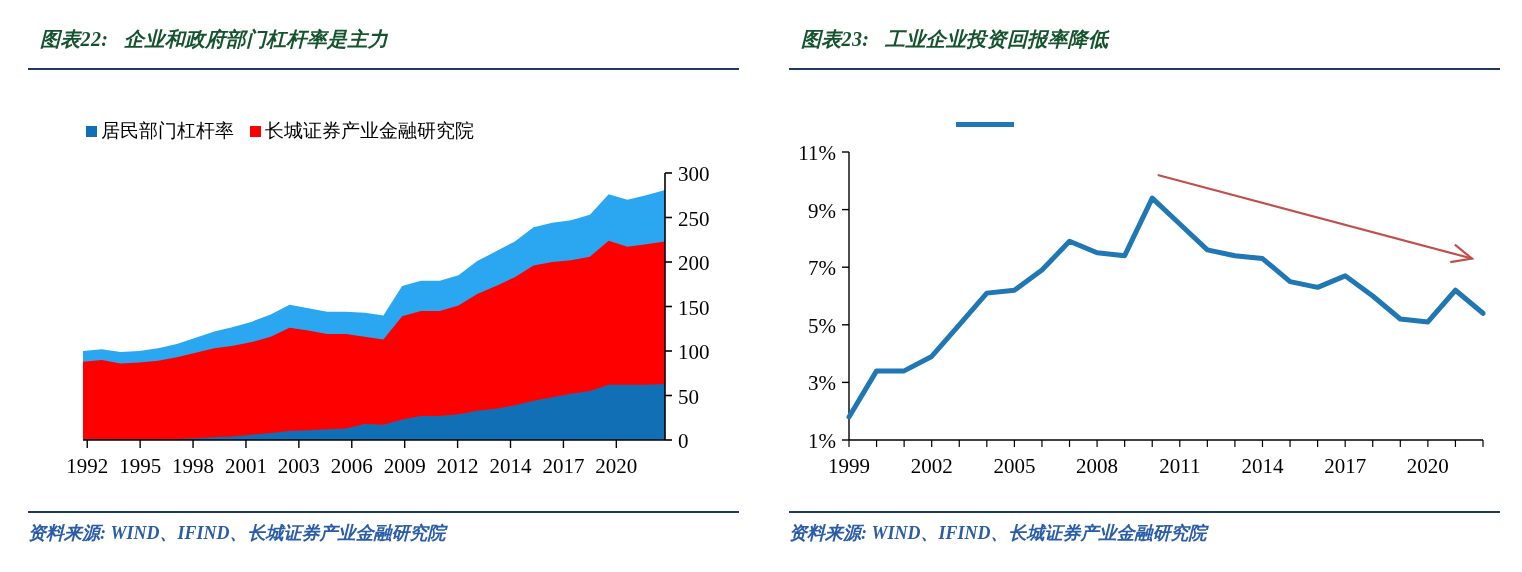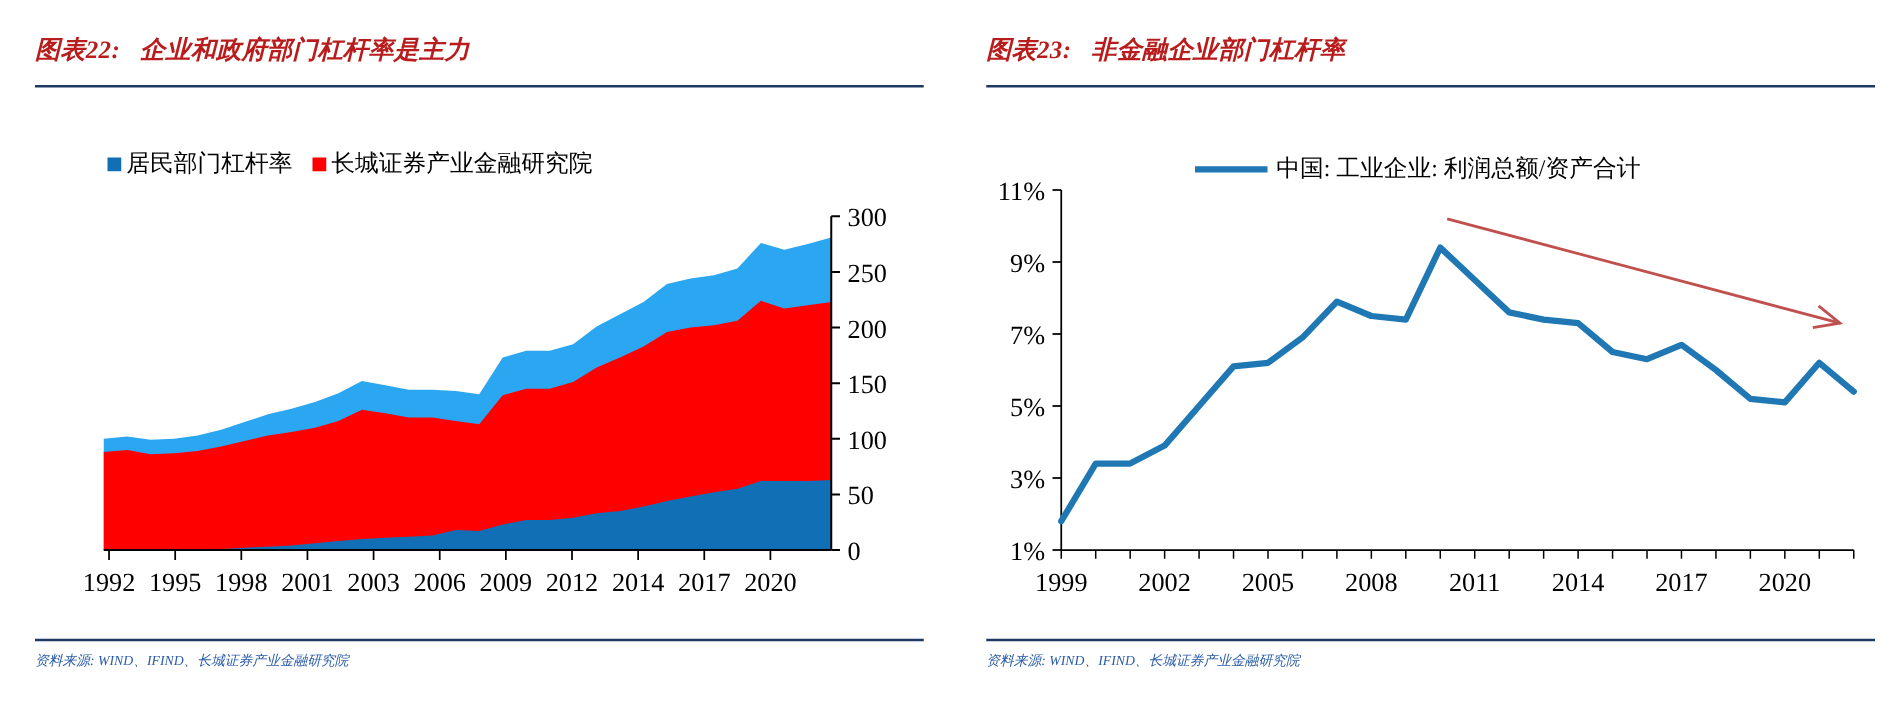--- a/index.html
+++ b/index.html
@@ -12,25 +12,25 @@
   }
   .page { position: relative; width: 1522px; height: 572px; background:#fff; }
 
   .panel { position: absolute; top: 0; height: 572px; width: 761px; }
   .panel-left { left: 0; }
   .panel-right { left: 761px; }
 
   .fig-title {
     position: absolute;
     top: 26px;
-    left: 28px;
+    left: 40px;
     font-style: italic;
     font-weight: bold;
     font-size: 20px;
-    color: #b91c1c;
+    color: #14532d;
     white-space: nowrap;
     letter-spacing: 0.3px;
   }
   .fig-title .num { font-weight: bold; }
   .rule-top {
     position: absolute;
     left: 28px;
     right: 22px;
     top: 68px;
     height: 2px;
@@ -42,22 +42,22 @@
     right: 22px;
     top: 511px;
     height: 2px;
     background: #1f3864;
   }
   .source {
     position: absolute;
     left: 28px;
     top: 521px;
     font-style: italic;
-    font-weight: normal;
-    font-size: 11px;
+    font-weight: bold;
+    font-size: 18px;
     color: #2a5ca8;
     white-space: nowrap;
   }
 
   
   .legend {
     position: absolute;
     display: flex;
     align-items: center;
     gap: 0px;
@@ -160,28 +160,27 @@
 
     <div class="rule-bottom"></div>
     <div class="source">资料来源: WIND、IFIND、长城证券产业金融研究院</div>
   </div>
 
   <div class="panel panel-right">
 
     <div class="fig-title">
       <span class="num">图表23:</span>
       &nbsp;
-      <span>非金融企业部门杠杆率</span>
+      <span>工业企业投资回报率降低</span>
     </div>
     <div class="rule-top"></div>
 
     <div class="legend" style="left:195px; top:122px;">
       <span class="legend-item">
         <span class="legend-line" style="background:#1f77b4;"></span>
-        <span class="legend-label">中国: 工业企业: 利润总额/资产合计</span>
       </span>
     </div>
 
     <svg class="chart-svg" id="chart-right" width="761" height="520">
         <line x1="88" y1="440" x2="722" y2="440" stroke="#000" stroke-width="1.4"></line>
         <line x1="88" y1="152" x2="88" y2="440" stroke="#000" stroke-width="1.4"></line>
         <line x1="81" y1="440" x2="88" y2="440" stroke="#000" stroke-width="1.4"></line>
         <text x="75" y="448" class="axis-text axis-text-y" text-anchor="end">1%</text>
         <line x1="81" y1="382.4" x2="88" y2="382.4" stroke="#000" stroke-width="1.4"></line>
         <text x="75" y="390.4" class="axis-text axis-text-y" text-anchor="end">3%</text>

